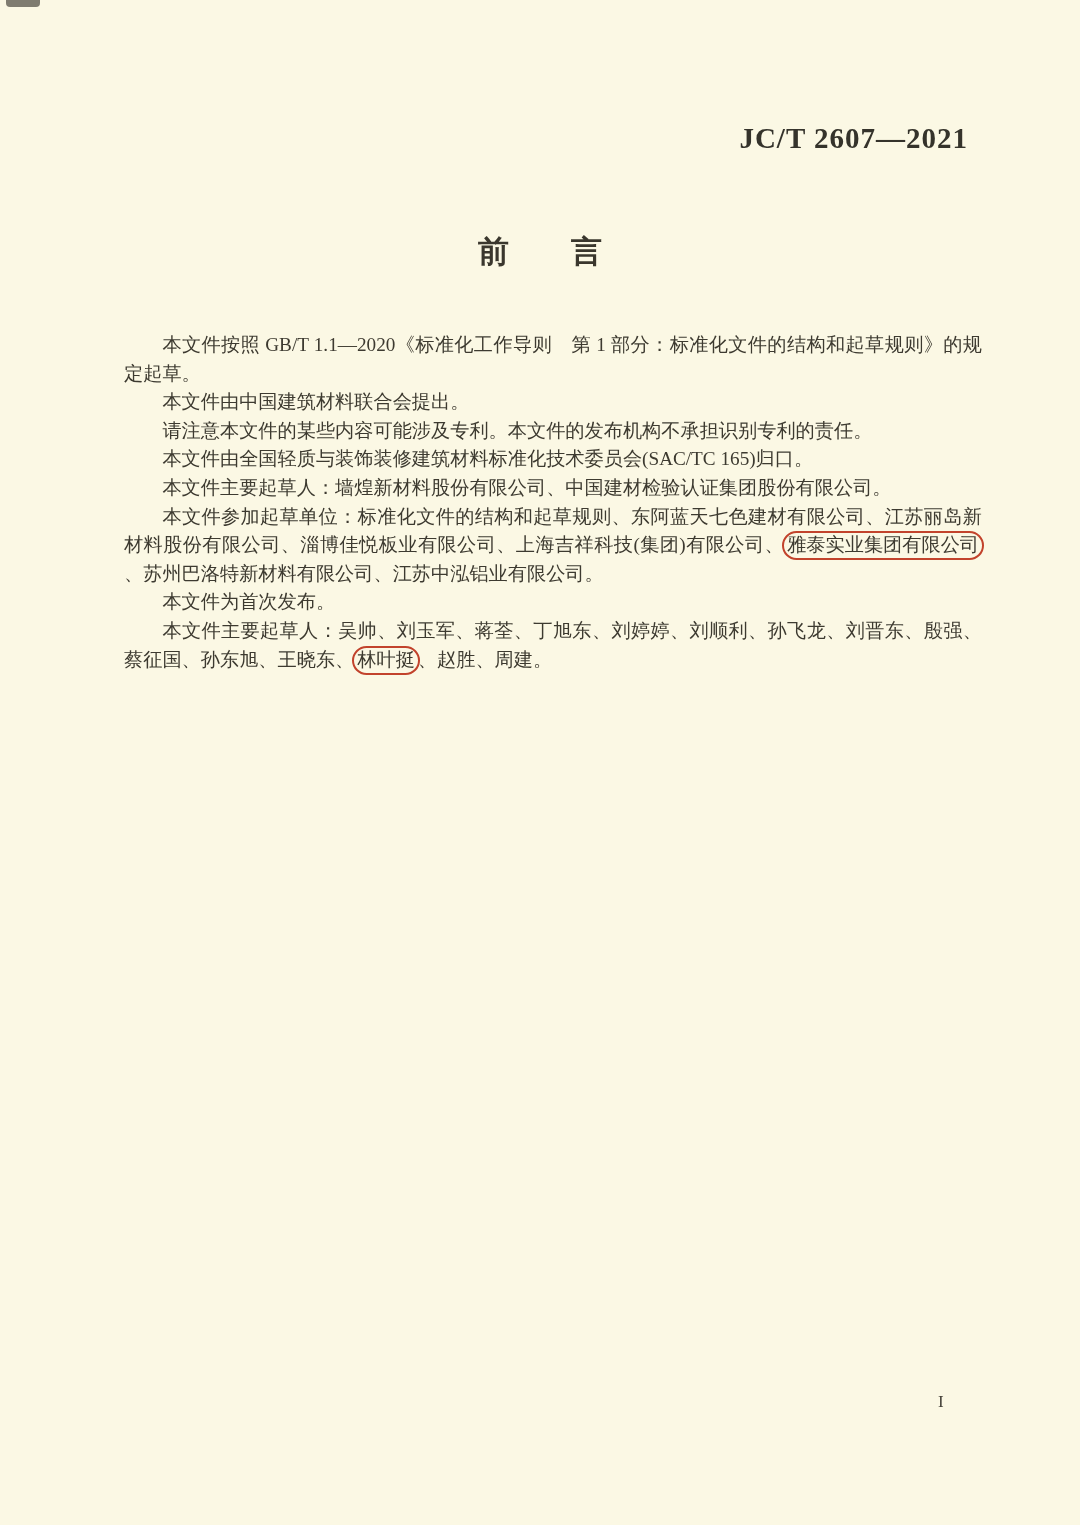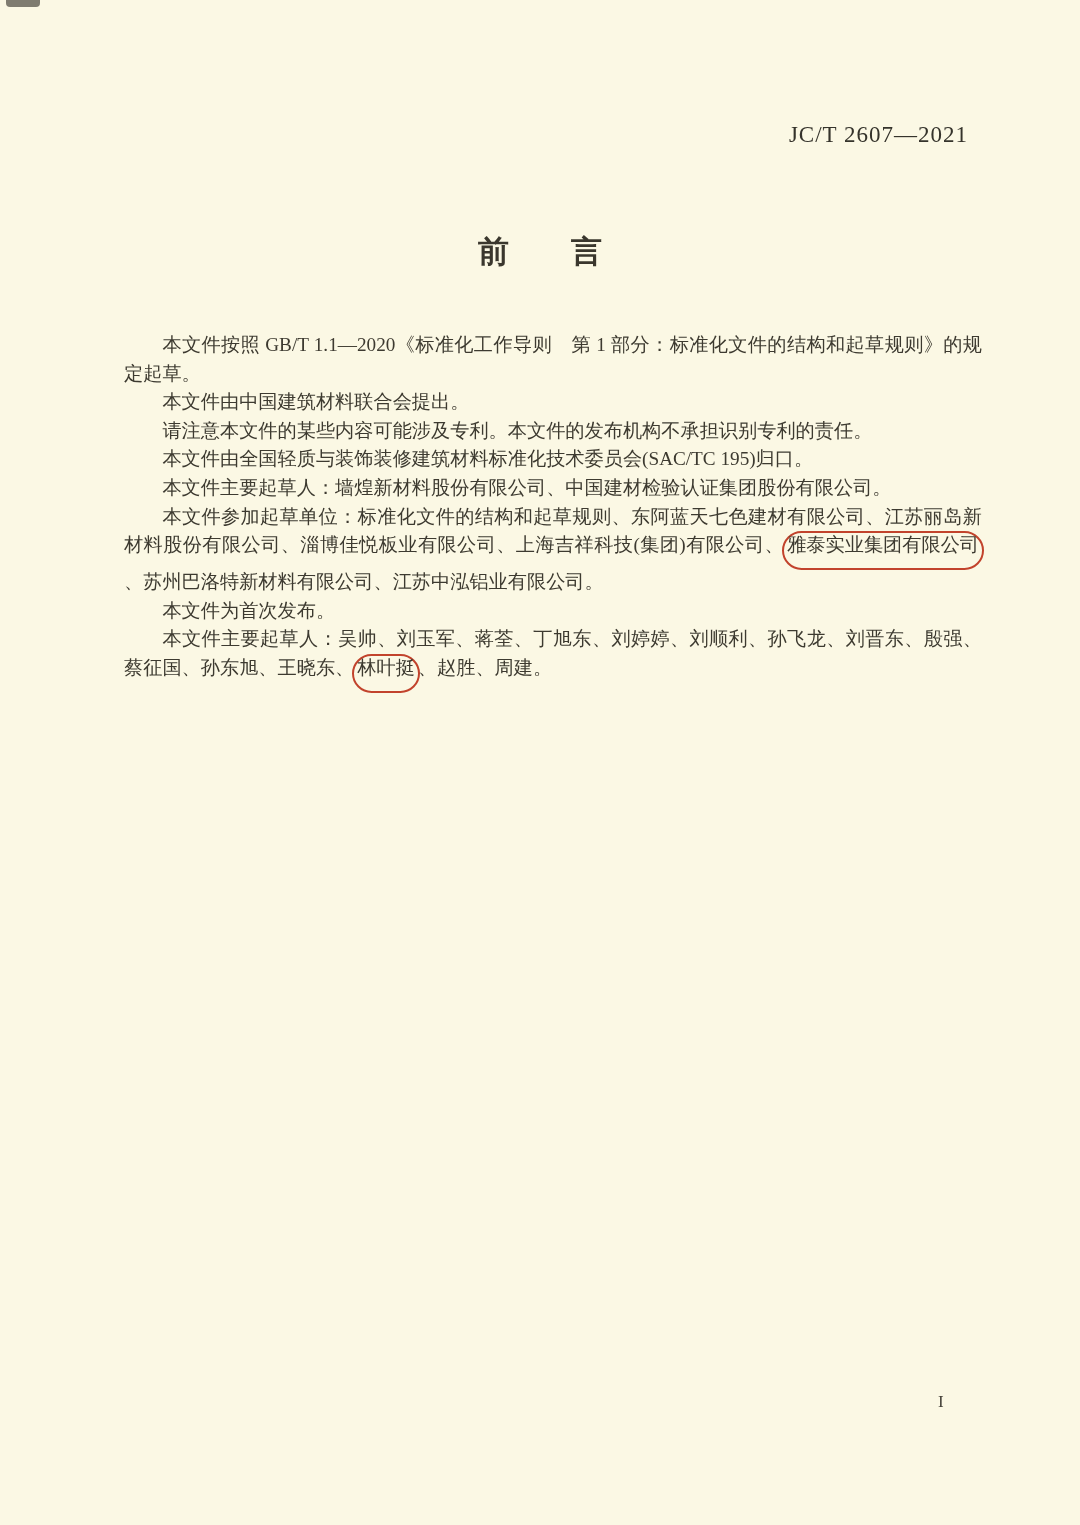--- a/index.html
+++ b/index.html
@@ -23,22 +23,22 @@
     width: 34px;
     height: 7px;
     background: #55534a;
     border-radius: 0 0 4px 4px;
     opacity: 0.75;
   }
   .standard-code {
     position: absolute;
     top: 122px;
     right: 112px;
-    font-size: 23px;
-    font-weight: normal;
+    font-size: 29px;
+    font-weight: bold;
     letter-spacing: 1px;
     color: #35332b;
     text-align: center;
   }
   .doc-title {
     position: absolute;
     top: 231px;
     left: 0;
     width: 100%;
     margin: 0;
@@ -57,21 +57,21 @@
     text-align: justify;
   }
   .body-text p {
     margin: 0;
     text-indent: 2em;
   }
   .circle-red {
     display: inline-block;
     border: 2px solid #c2432c;
     border-radius: 999px;
-    padding: 0 3px 11px 3px;
+    padding: 0 3px 1px 3px;
     margin: -2px -2px;
     line-height: 24px;
     text-indent: 0;
     white-space: nowrap;
   }
   .page-number {
     position: absolute;
     top: 1392px;
     left: 938px;
     font-size: 17px;
@@ -90,21 +90,21 @@
   <h1 class="doc-title">前　　言</h1>
 
   <div class="body-text">
 
     <p>本文件按照 GB/T 1.1—2020《标准化工作导则　第 1 部分：标准化文件的结构和起草规则》的规定起草。</p>
 
     <p>本文件由中国建筑材料联合会提出。</p>
 
     <p>请注意本文件的某些内容可能涉及专利。本文件的发布机构不承担识别专利的责任。</p>
 
-    <p>本文件由全国轻质与装饰装修建筑材料标准化技术委员会(SAC/TC 195)归口。</p>
+    <p>本文件由全国轻质与装饰装修建筑材料标准化技术委员会(SAC/TC 165)归口。</p>
 
     <p>本文件主要起草人：墙煌新材料股份有限公司、中国建材检验认证集团股份有限公司。</p>
 
     <p><span>本文件参加起草单位：标准化文件的结构和起草规则、东阿蓝天七色建材有限公司、江苏丽岛新材料股份有限公司、淄博佳悦板业有限公司、上海吉祥科技(集团)有限公司、</span><span class="circle-red"><span>雅泰实业集团有限公司</span></span><span>、苏州巴洛特新材料有限公司、江苏中泓铝业有限公司。</span></p>
 
     <p>本文件为首次发布。</p>
 
     <p><span>本文件主要起草人：吴帅、刘玉军、蒋荃、丁旭东、刘婷婷、刘顺利、孙飞龙、刘晋东、殷强、蔡征国、孙东旭、王晓东、</span><span class="circle-red"><span>林叶挺</span></span><span>、赵胜、周建。</span></p>
 
   </div>

